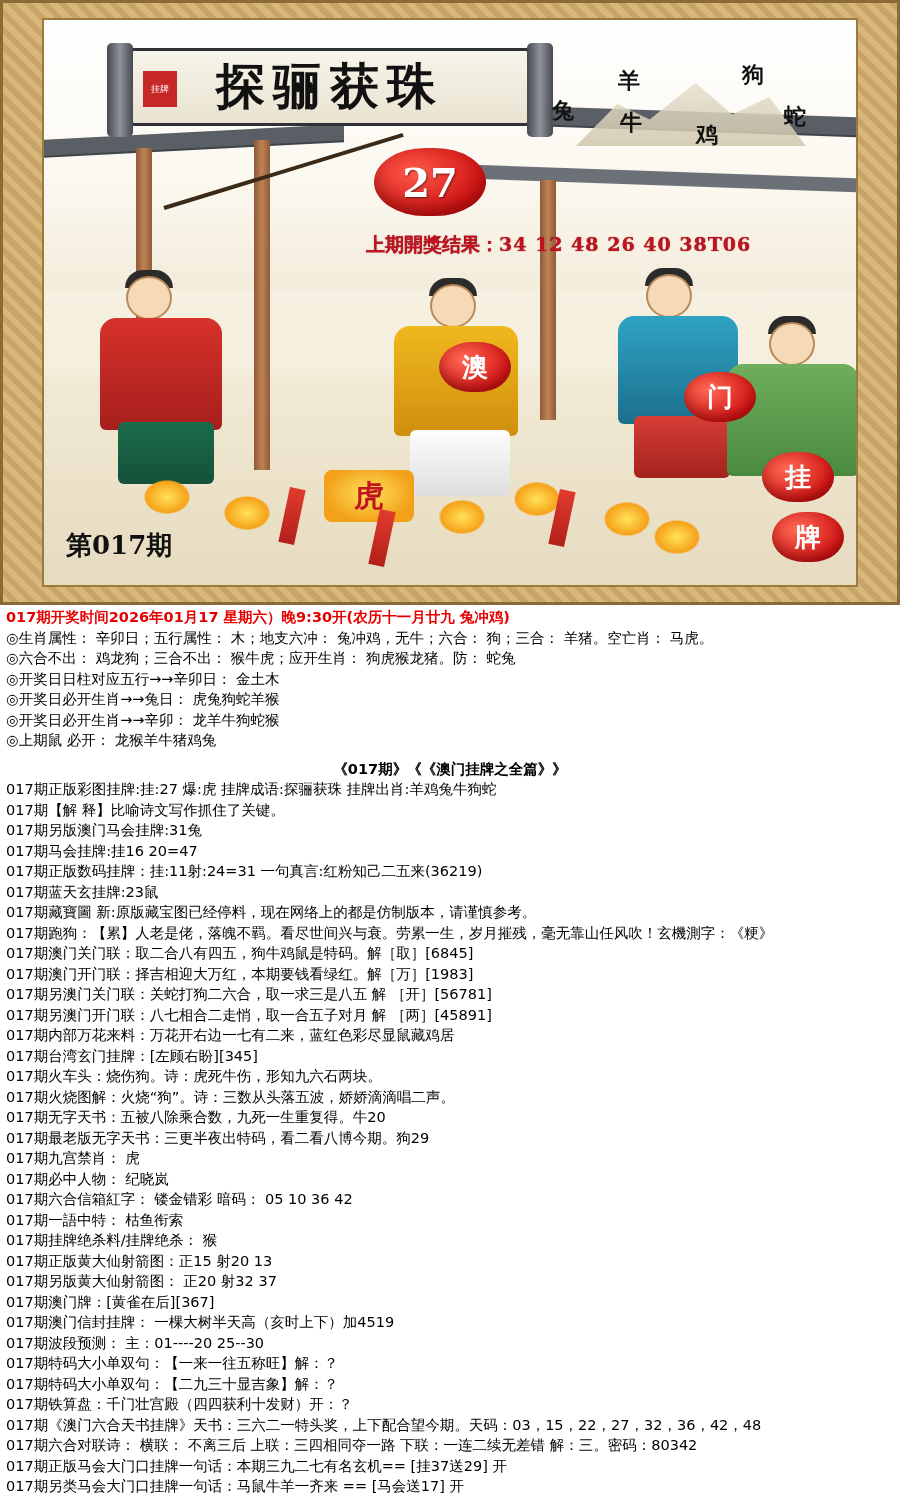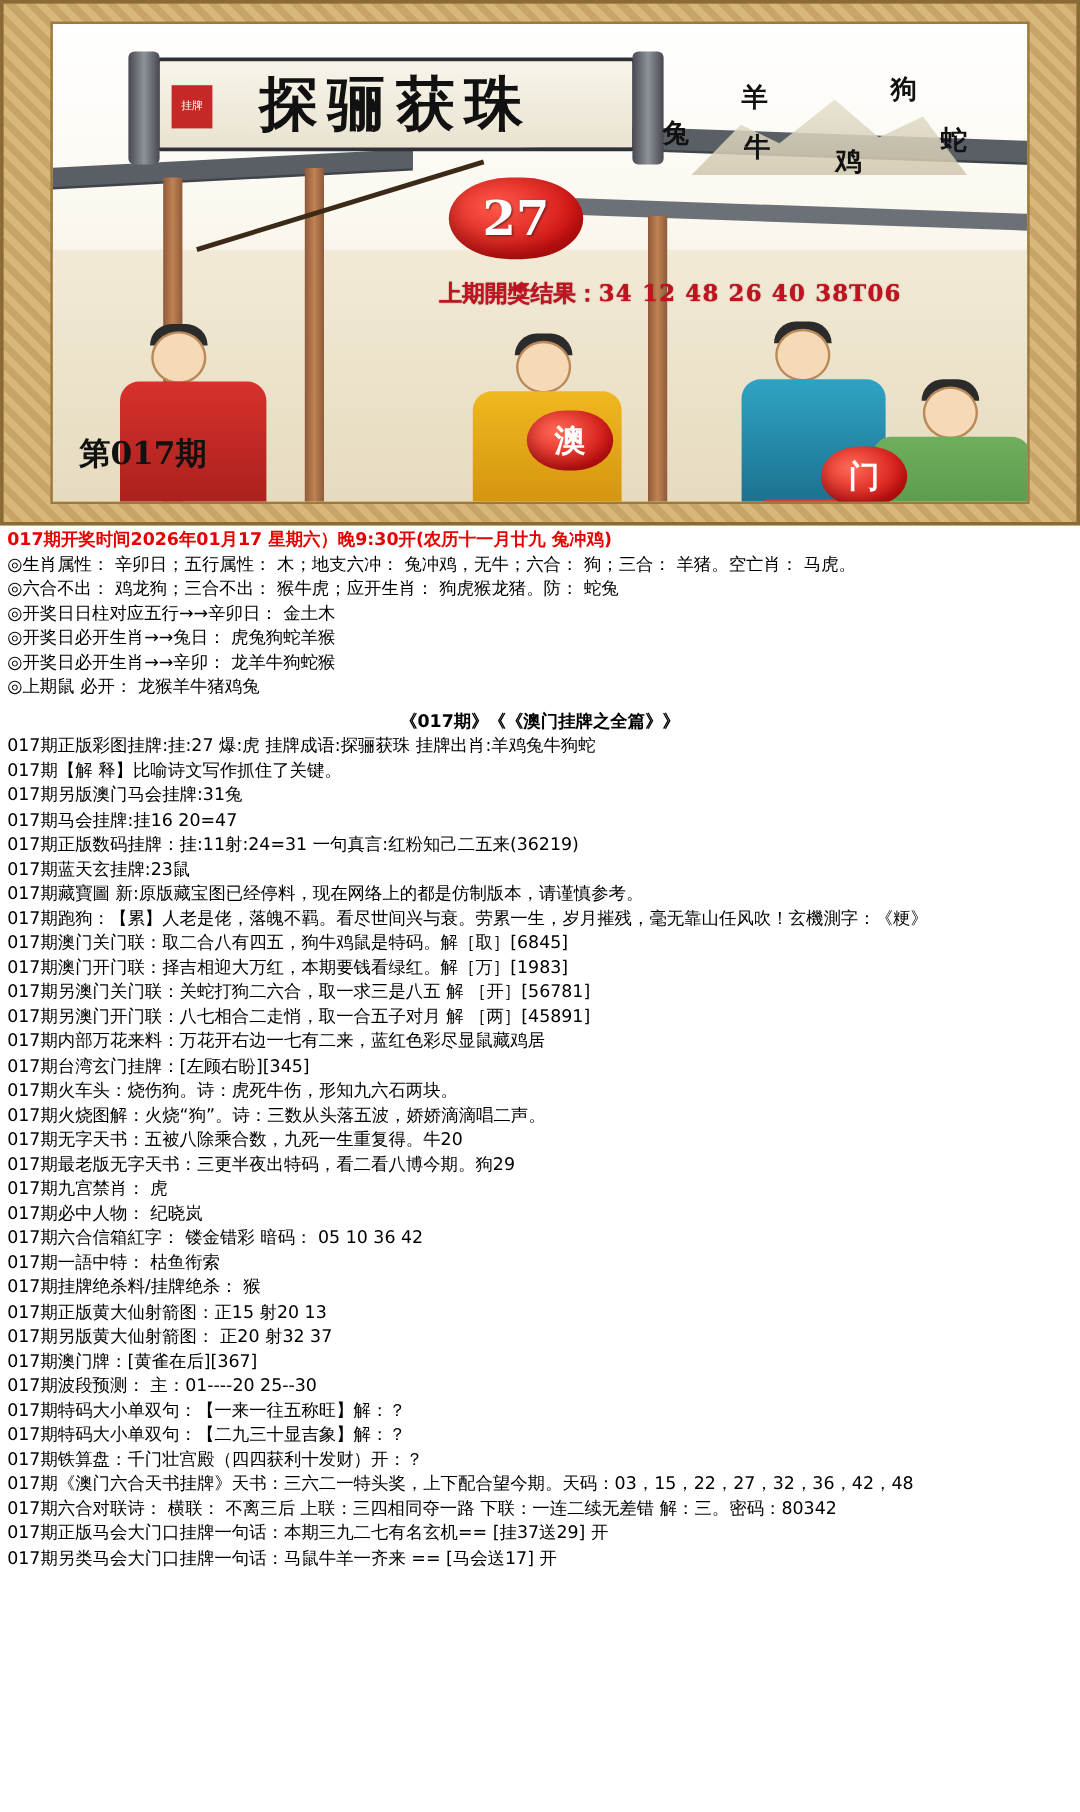--- a/index.html
+++ b/index.html
@@ -7,21 +7,21 @@
   body {
     width: 900px;
     background: #ffffff;
     font-family: "Liberation Sans", sans-serif;
   }
 
   
   .poster {
     position: relative;
     width: 900px;
-    height: 438px;
+    height: 605px;
     background: #c8a96b;
     border: 0;
     overflow: hidden;
   }
   .poster-frame {
     position: absolute;
     inset: 0;
     background:
       repeating-linear-gradient(45deg, #d8b77a 0 6px, #c9a469 6px 12px);
     border: 3px solid #8a6a35;
@@ -329,20 +329,21 @@
   <div class="line">017期无字天书：五被八除乘合数，九死一生重复得。牛20</div>
   <div class="line">017期最老版无字天书：三更半夜出特码，看二看八博今期。狗29</div>
   <div class="line">017期九宫禁肖：  虎</div>
   <div class="line">017期必中人物：  纪晓岚</div>
   <div class="line">017期六合信箱紅字：  镂金错彩  暗码：  05  10  36  42</div>
   <div class="line">017期一語中特：  枯鱼衔索</div>
   <div class="line">017期挂牌绝杀料/挂牌绝杀：  猴</div>
   <div class="line">017期正版黄大仙射箭图：正15  射20  13</div>
   <div class="line">017期另版黄大仙射箭图：  正20  射32  37</div>
   <div class="line">017期澳门牌：[黄雀在后][367]</div>
+  <div class="line">017期澳门信封挂牌：  一棵大树半天高（亥时上下）加4519</div>
   <div class="line">017期波段预测：  主：01----20  25--30</div>
   <div class="line">017期特码大小单双句：【一来一往五称旺】解：？</div>
   <div class="line">017期特码大小单双句：【二九三十显吉象】解：？</div>
   <div class="line">017期铁算盘：千门壮宫殿（四四获利十发财）开：？</div>
   <div class="line">017期《澳门六合天书挂牌》天书：三六二一特头奖，上下配合望今期。天码：03，15，22，27，32，36，42，48</div>
   <div class="line">017期六合对联诗：  横联：  不离三后  上联：三四相同夺一路  下联：一连二续无差错  解：三。密码：80342</div>
   <div class="line">017期正版马会大门口挂牌一句话：本期三九二七有名玄机==  [挂37送29] 开</div>
   <div class="line">017期另类马会大门口挂牌一句话：马鼠牛羊一齐来  ==  [马会送17] 开</div>
 
 </div>

